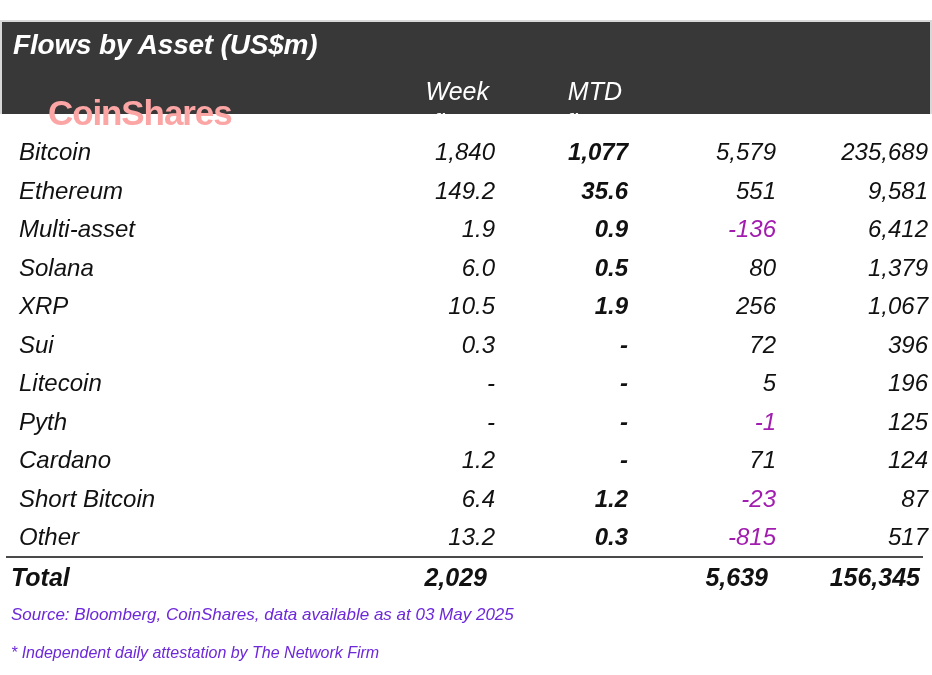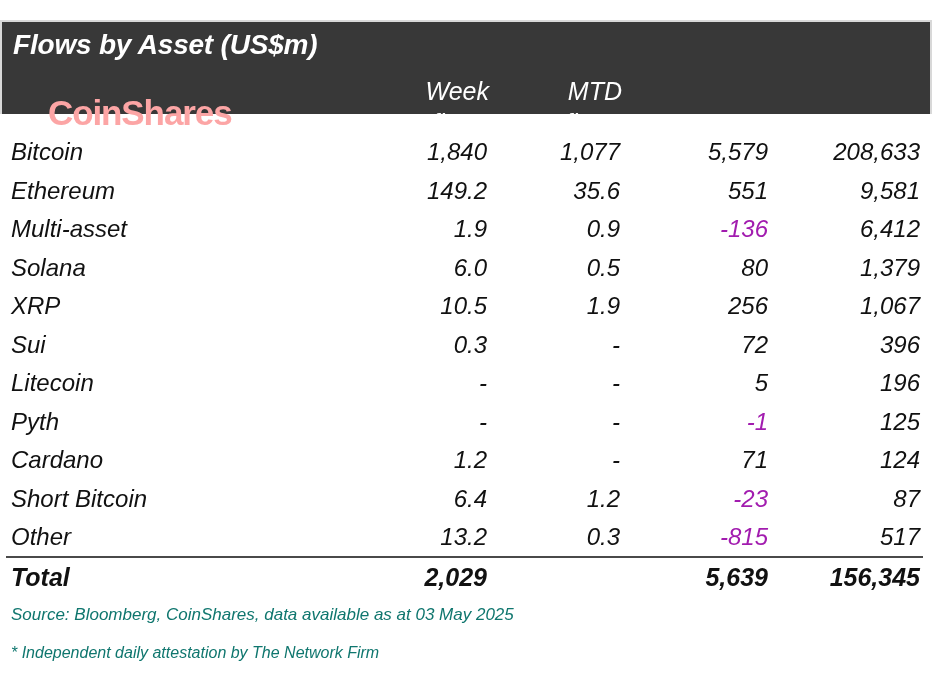--- a/index.html
+++ b/index.html
@@ -69,40 +69,40 @@
     box-sizing: border-box;
   }
   .ch-week { left: 287px; top: 53px; width: 200px; }
   .ch-mtd  { left: 420px; top: 53px; width: 200px; }
   .ch-ytd  { left: 568px; top: 87px; width: 200px; }
   .ch-aum  { left: 720px; top: 87px; width: 200px; }
 
   
   .table-body {
     position: absolute;
-    left: 0;
+    left: 8px;
     top: 133px;
     width: 892px;
   }
   .row {
     position: relative;
     height: 38.5px;
   }
   .cell {
     position: absolute;
     font-size: 24px;
     font-style: italic;
     color: #111111;
     line-height: 38.5px;
     white-space: nowrap;
     box-sizing: border-box;
   }
   .c-asset { left: 11px; top: 0; text-align: left; }
   .c-week  { left: 287px; top: 0; width: 200px; text-align: right; }
-  .c-mtd   { left: 420px; top: 0; width: 200px; text-align: right; }
+  .c-mtd   { left: 420px; top: 0; width: 200px; text-align: right; font-weight: bold; }
   .c-ytd   { left: 568px; top: 0; width: 200px; text-align: right; }
   .c-aum   { left: 720px; top: 0; width: 200px; text-align: right; }
   .neg { color: #a21caf; }
 
   
   .total-sep {
     position: absolute;
     left: 6px;
     top: 556px;
     width: 917px;
@@ -120,21 +120,21 @@
     font-weight: bold;
     font-size: 25px;
     line-height: 38px;
   }
 
   
   .footnote {
     position: absolute;
     left: 11px;
     font-style: italic;
-    color: #0f766e;
+    color: #6d28d9;
     white-space: nowrap;
   }
   .fn-source { top: 605px; font-size: 17px; }
   .fn-attest { top: 644px; font-size: 16px; }
 </style>
 </head>
 <body>
 
 <div id="page">
 
@@ -149,21 +149,21 @@
     <div class="col-head ch-aum">AUM</div>
     <div class="col-head ch-ytd">YTD flows</div>
   </div>
 
   <div class="table-body" id="tbody">
       <div class="row">
         <div class="cell c-asset">Bitcoin</div>
         <div class="cell c-week">1,840</div>
         <div class="cell c-mtd">1,077</div>
         <div class="cell c-ytd">5,579</div>
-        <div class="cell c-aum">208,633</div>
+        <div class="cell c-aum">235,689</div>
       </div>
       <div class="row">
         <div class="cell c-asset">Ethereum</div>
         <div class="cell c-week">149.2</div>
         <div class="cell c-mtd">35.6</div>
         <div class="cell c-ytd">551</div>
         <div class="cell c-aum">9,581</div>
       </div>
       <div class="row">
         <div class="cell c-asset">Multi-asset</div>

